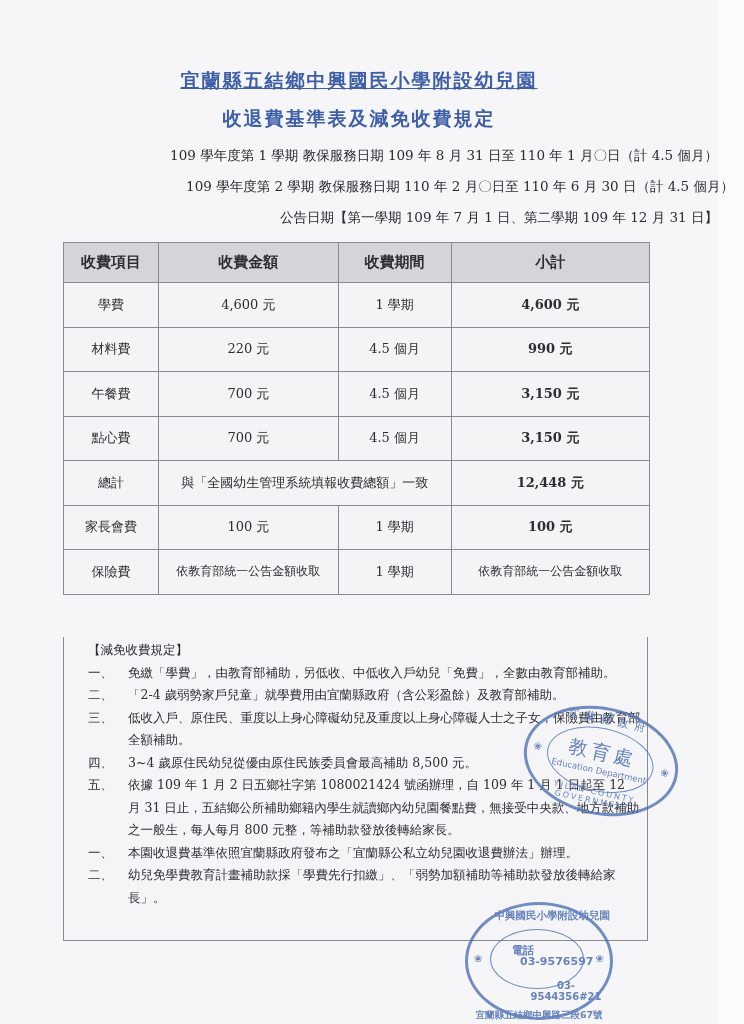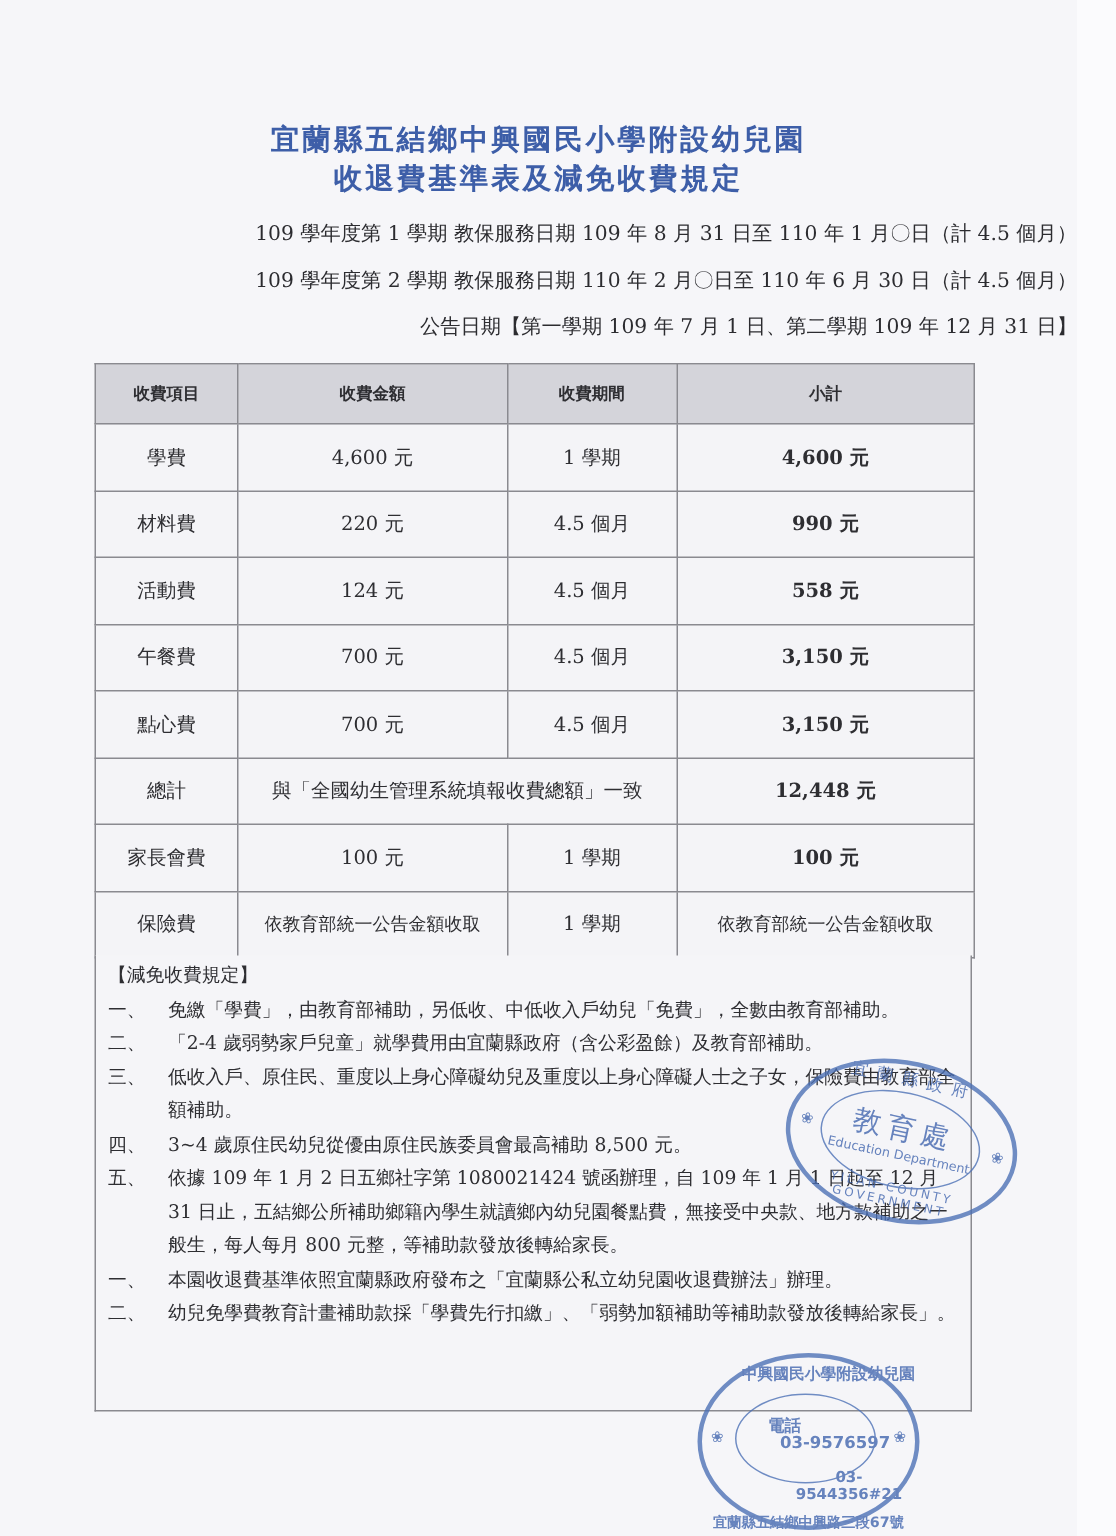--- a/index.html
+++ b/index.html
@@ -15,52 +15,52 @@
       background: #f6f6f9;
     }
     .edge-strip {
       position: absolute; left: 718px; top: 0; width: 26px; height: 1024px;
       background: #fbfbfd;
     }
     .title {
       position: absolute; left: 0; width: 718px; text-align: center;
       color: #3d5ea8; font-weight: bold; font-size: 19px; letter-spacing: 2px;
     }
-    .title.t1 { top: 80px; }
+    .title.t1 { top: 68px; text-decoration: underline; }
     .title.t2 { top: 106px; }
     .meta {
       position: absolute; left: 0; width: 718px; text-align: right;
       font-size: 13.5px; color: #2c2c30;
     }
     .meta.m1 { top: 147px; }
-    .meta.m2 { top: 178px; }
+    .meta.m2 { top: 178px; padding-left: 16px; }
     .meta.m3 { top: 209px; }
 
     table.fees {
       position: absolute; left: 63px; top: 242px;
       width: 587px; border-collapse: collapse;
       font-size: 13px; color: #2e2e32;
     }
     table.fees td, table.fees th {
       border: 1px solid #8a8a90; text-align: center; padding: 0;
     }
     table.fees th {
-      background: #d4d4da; height: 39px; font-weight: bold; font-size: 11px;
+      background: #d4d4da; height: 39px; font-weight: bold; font-size: 15px;
     }
     table.fees td { height: 43.5px; background: #f4f4f7; }
     table.fees td.sub { font-weight: bold; }
     table.fees td.small { font-size: 12px; }
     .c1 { width: 95px; } .c2 { width: 180px; } .c3 { width: 113px; } .c4 { width: 199px; }
 
     .notes {
       position: absolute; left: 63px; top: 637px; width: 585px; height: 304px;
       border: 1px solid #8a8a90; border-top: none;
       background: #f5f5f8;
       font-size: 12.5px; color: #2e2e32; line-height: 22.5px;
-      box-sizing: border-box; padding: 2px 0 0 8px;
+      box-sizing: border-box; padding: 2px 0 0 24px;
     }
     .notes .heading { display: block; }
     .notes .item { display: flex; }
     .notes .num { width: 40px; flex: none; }
     .notes .txt { flex: 1; padding-right: 6px; }
 
     .stamp {
       position: absolute; border: 3px solid #4a6fb5; border-radius: 50%;
       color: #3e63ad; opacity: 0.78; text-align: center;
       font-family: "DejaVu Sans", sans-serif;
@@ -111,26 +111,20 @@
     <td>1 學期</td>
     <td class="sub">4,600 元</td>
   </tr>
   <tr>
     <td>材料費</td>
     <td>220 元</td>
     <td>4.5 個月</td>
     <td class="sub">990 元</td>
   </tr>
   <tr>
-    <td>活動費</td>
-    <td>124 元</td>
-    <td>4.5 個月</td>
-    <td class="sub">558 元</td>
-  </tr>
-  <tr>
     <td>午餐費</td>
     <td>700 元</td>
     <td>4.5 個月</td>
     <td class="sub">3,150 元</td>
   </tr>
   <tr>
     <td>點心費</td>
     <td>700 元</td>
     <td>4.5 個月</td>
     <td class="sub">3,150 元</td>

